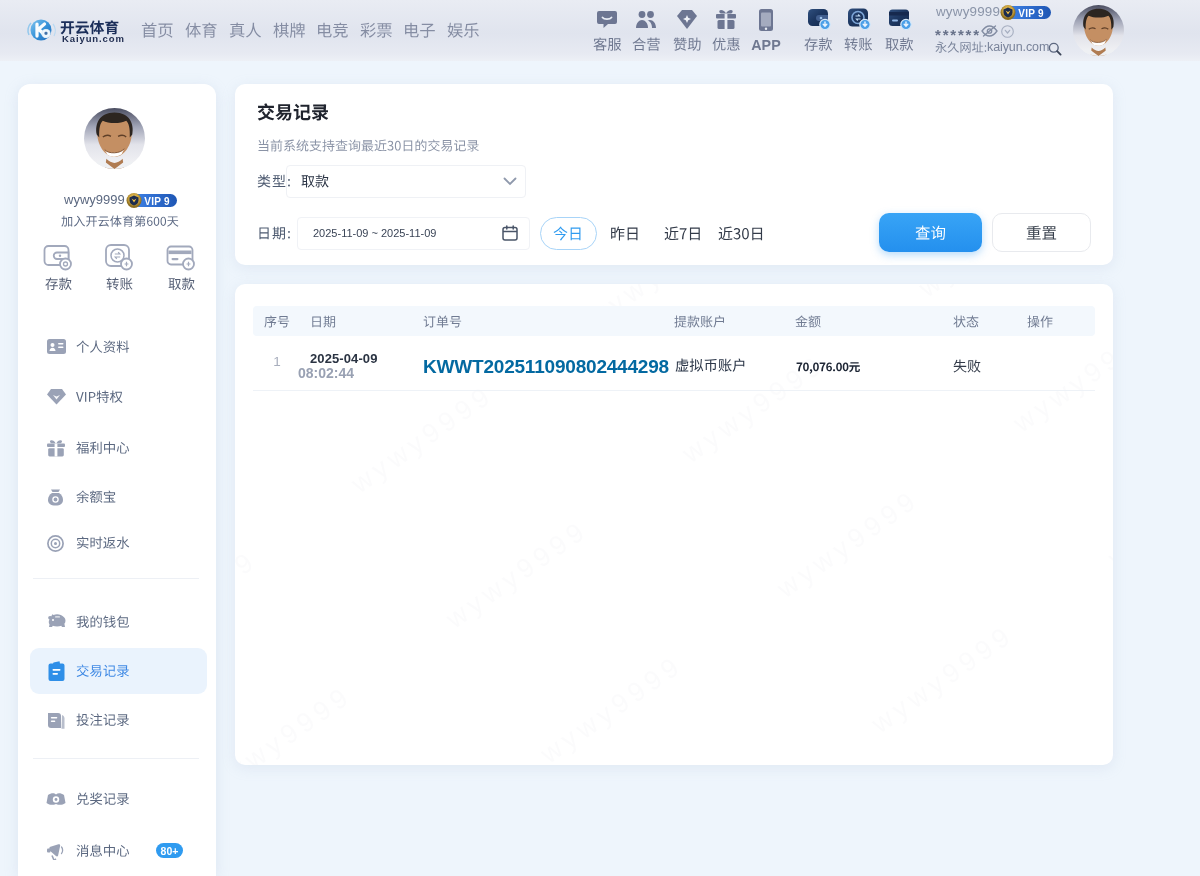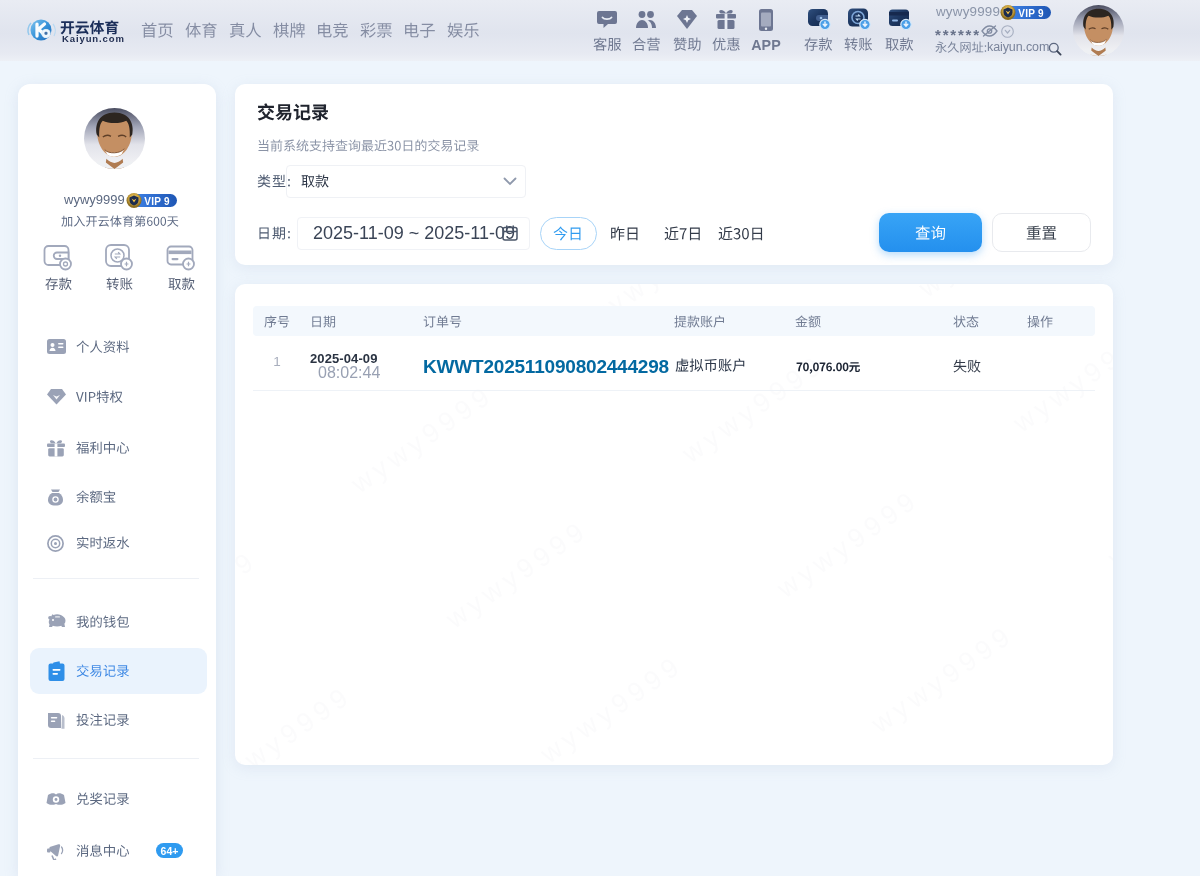--- a/index.html
+++ b/index.html
@@ -371,43 +371,43 @@
     <circle cx="10" cy="7.5" r="3.2" fill="#fff"></circle>
     <circle cx="10" cy="7.5" r="1.4" fill="#9aa2b6"></circle>
   </svg>
 <svg style="position:absolute;left:47px;top:843px" width="18" height="17" viewBox="0 0 18 17">
     <path d="M2 5.5 L10 1 c1-.6 2-.1 2 1 v10 c0 1.1-1 1.6-2 1 L2 8.5 Z" fill="#9aa2b6" transform="rotate(12 9 8)"></path>
     <rect x="0" y="5.5" width="3.5" height="4" rx="1" fill="#9aa2b6"></rect>
     <path d="M5 12.5 l1.5 3.5 c.3.7 1.2 1 1.8.5 l.7-.5" stroke="#9aa2b6" stroke-width="1.6" fill="none"></path>
     <path d="M14.5 4 c1.5 1.5 1.5 5 0 6.5" stroke="#9aa2b6" stroke-width="1.3" fill="none" stroke-linecap="round"></path>
   </svg>
 <div style="position:absolute;left:156px;top:843px;width:27px;height:15px;background:#2f9bf0;border-radius:7.5px"></div>
-<div style="position:absolute;left:169.5px;transform:translateX(-50%);top:845.6px;font-family:'Liberation Sans',sans-serif;font-size:10.5px;font-weight:700;color:#fff;line-height:10.5px;letter-spacing:0px;white-space:nowrap">64+</div>
+<div style="position:absolute;left:169.5px;transform:translateX(-50%);top:845.6px;font-family:'Liberation Sans',sans-serif;font-size:10.5px;font-weight:700;color:#fff;line-height:10.5px;letter-spacing:0px;white-space:nowrap">80+</div>
 <div style="position:absolute;left:235px;top:84px;width:878px;height:181px;background:#fff;border-radius:10px;box-shadow:0 3px 14px rgba(160,178,205,.18)"></div>
 <div style="position:absolute;left:286px;top:165px;width:240px;height:33px;background:#fff;border:1px solid #eff1f5;border-radius:4px"></div>
 <div style="position:absolute;left:297px;top:217px;width:233px;height:33px;background:#fff;border:1px solid #f0f2f6;border-radius:4px"></div>
 <svg style="position:absolute;left:503px;top:177px" width="14" height="9" viewBox="0 0 14 9">
 <path d="M1.5 1.5 L7 7 L12.5 1.5" fill="none" stroke="#8f99ac" stroke-width="1.8" stroke-linecap="round"></path>
   </svg>
-<div style="position:absolute;left:313px;top:226.7px;font-family:'Liberation Sans',sans-serif;font-size:18px;font-weight:400;color:#3a4456;line-height:12.8px;letter-spacing:0px;white-space:nowrap">2025-11-09 ~ 2025-11-09</div>
+<div style="position:absolute;left:313px;top:226.7px;font-family:'Liberation Sans',sans-serif;font-size:11px;font-weight:400;color:#3a4456;line-height:12.8px;letter-spacing:0px;white-space:nowrap">2025-11-09 ~ 2025-11-09</div>
 <svg style="position:absolute;left:502px;top:225px" width="16" height="16" viewBox="0 0 16 16">
 <rect x="1" y="2.5" width="14" height="12.5" rx="2" fill="none" stroke="#4a5568" stroke-width="1.5"></rect>
 <path d="M1 6.5 h14" stroke="#4a5568" stroke-width="1.5"></path>
 <path d="M4.8 1 v3 M11.2 1 v3" stroke="#4a5568" stroke-width="1.5" stroke-linecap="round"></path>
   </svg>
 <div style="position:absolute;left:540px;top:217px;width:57px;height:33px;background:#fff;border:1px solid #a8d4f8;border-radius:17px"></div>
 <div style="position:absolute;left:879px;top:213px;width:103px;height:39px;background:linear-gradient(180deg,#38a4f6,#2490ee);border-radius:10px;box-shadow:0 3px 8px rgba(47,153,242,.35)"></div>
 <div style="position:absolute;left:992px;top:213px;width:99px;height:39px;background:#fff;border:1px solid #e8eaee;border-radius:10px"></div>
 <div style="position:absolute;left:235px;top:284px;width:878px;height:481px;background:#fff;border-radius:10px;box-shadow:0 3px 14px rgba(160,178,205,.18);overflow:hidden">
     <div style="position:absolute;left:-160px;top:-60px;width:1250px;height:720px;transform:rotate(-35deg);color:rgba(162,177,200,.048);font-family:'Liberation Sans',sans-serif;font-size:27px;letter-spacing:5px;word-spacing:110px;line-height:165px;text-align:center">wywy9999 wywy9999 wywy9999 wywy9999<br>wywy9999 wywy9999 wywy9999 wywy9999<br>wywy9999 wywy9999 wywy9999 wywy9999<br>wywy9999 wywy9999 wywy9999 wywy9999<br>wywy9999 wywy9999 wywy9999 wywy9999</div>
   </div>
 <div style="position:absolute;left:253px;top:306px;width:842px;height:30px;background:#f3f8fd;border-radius:4px"></div>
 <div style="position:absolute;left:277px;transform:translateX(-50%);top:354.6px;font-family:'Liberation Sans',sans-serif;font-size:13.5px;font-weight:400;color:#a8aebd;line-height:13.5px;letter-spacing:0px;white-space:nowrap">1</div>
 <div style="position:absolute;left:310px;top:352.0px;font-family:'Liberation Sans',sans-serif;font-size:13px;font-weight:700;color:#2a3342;line-height:13px;letter-spacing:0.1px;white-space:nowrap">2025-04-09</div>
-<div style="position:absolute;left:318px;top:366.8px;font-family:'Liberation Sans',sans-serif;font-size:16px;font-weight:400;color:#99a1b3;line-height:12px;letter-spacing:0px;white-space:nowrap">08:02:44</div>
+<div style="position:absolute;left:298px;top:366.8px;font-family:'Liberation Sans',sans-serif;font-size:14px;font-weight:700;color:#99a1b3;line-height:12px;letter-spacing:0px;white-space:nowrap">08:02:44</div>
 <div style="position:absolute;left:423px;top:360.0px;font-family:'Liberation Sans',sans-serif;font-size:19px;font-weight:700;color:#0369a1;line-height:13px;letter-spacing:-0.2px;white-space:nowrap">KWWT202511090802444298</div>
 <div style="position:absolute;left:253px;top:390px;width:842px;height:1px;background:#eef2f7"></div>
 <svg style="position:absolute;left:60.0px;top:20.0px;width:59.2px;height:14.8px;fill:#1c2f5a;overflow:visible" viewBox="0 -880 4000 1000">
     <use href="#gb5f00" x="0"></use>
     <use href="#gb4e91" x="1000"></use>
     <use href="#gb4f53" x="2000"></use>
     <use href="#gb80b2" x="3000"></use>
   </svg>
 <svg style="position:absolute;left:140.7px;top:21.7px;width:32.6px;height:16.3px;fill:#858da3;overflow:visible" viewBox="0 -880 2000 1000">
     <use href="#gr9996" x="0"></use>

